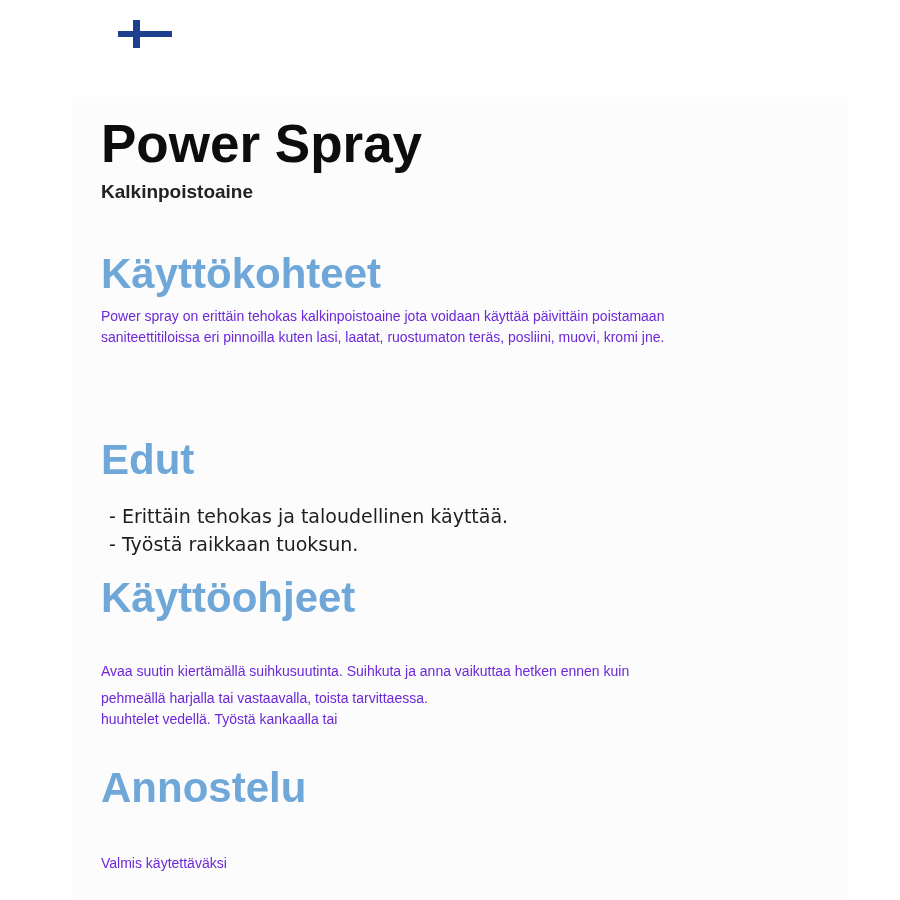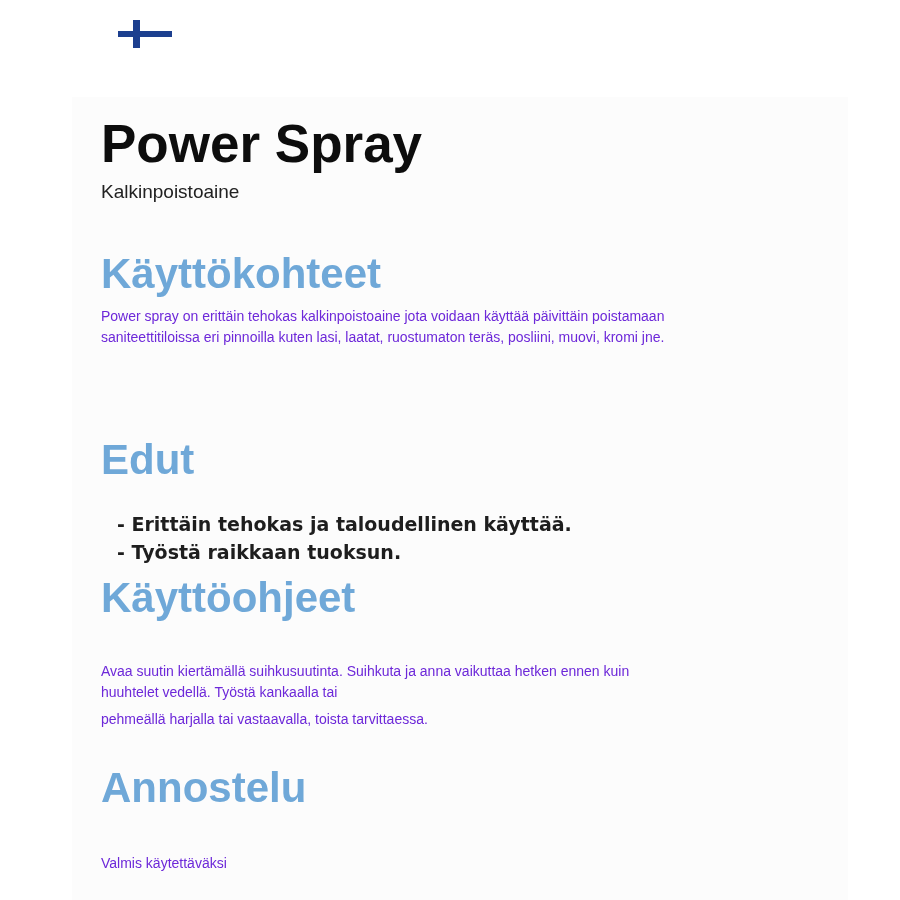--- a/index.html
+++ b/index.html
@@ -57,20 +57,21 @@
       color: #0d0d0d;
       letter-spacing: 0px;
     }
     .subtitle {
       position: absolute;
       left: 101px;
       top: 181px;
       margin: 0;
       font-size: 19px;
       color: #222;
+      font-weight: bold;
     }
     .heading {
       position: absolute;
       left: 101px;
       margin: 0;
       font-size: 42px;
       font-weight: bold;
       color: #6fa8d8;
     }
     .body-text {
@@ -80,28 +81,27 @@
       font-size: 14px;
       line-height: 21px;
       color: #6d28d9;
       width: 740px;
     }
     .line { display: block; white-space: nowrap; }
     .bullets {
       position: absolute;
       left: 101px;
       top: 494px;
-      margin: 16px;
+      margin: 8px;
       padding: 0;
       list-style: none;
       font-family: "DejaVu Sans", sans-serif;
       font-size: 19px;
       line-height: 28px;
       color: #1e1e1e;
-      font-weight: bold;
     }
     .bullets li { white-space: nowrap; }
   </style>
 </head>
 <body>
 
 <div class="flag">
   <div class="h"></div>
   <div class="v"></div>
 </div>
@@ -119,20 +119,20 @@
 
 <h2 class="heading" style="top:436px;">Edut</h2>
 <ul class="bullets">
   <li>- Erittäin tehokas ja taloudellinen käyttää.</li>
   <li>- Työstä raikkaan tuoksun.</li>
 </ul>
 
 <h2 class="heading" style="top:574px;">Käyttöohjeet</h2>
 <p class="body-text" style="top:661px;">
   <span class="line">Avaa suutin kiertämällä suihkusuutinta. Suihkuta ja anna vaikuttaa hetken ennen kuin</span>
+  <span class="line" style="margin-top:6px;">pehmeällä harjalla tai vastaavalla, toista tarvittaessa.</span>
   <span class="line">huuhtelet vedellä. Työstä kankaalla tai</span>
-  <span class="line" style="margin-top:6px;">pehmeällä harjalla tai vastaavalla, toista tarvittaessa.</span>
 </p>
 
 <h2 class="heading" style="top:764px;">Annostelu</h2>
 <p class="body-text" style="top:853px;">
   <span class="line">Valmis käytettäväksi</span>
 </p>
 
 </body></html>

